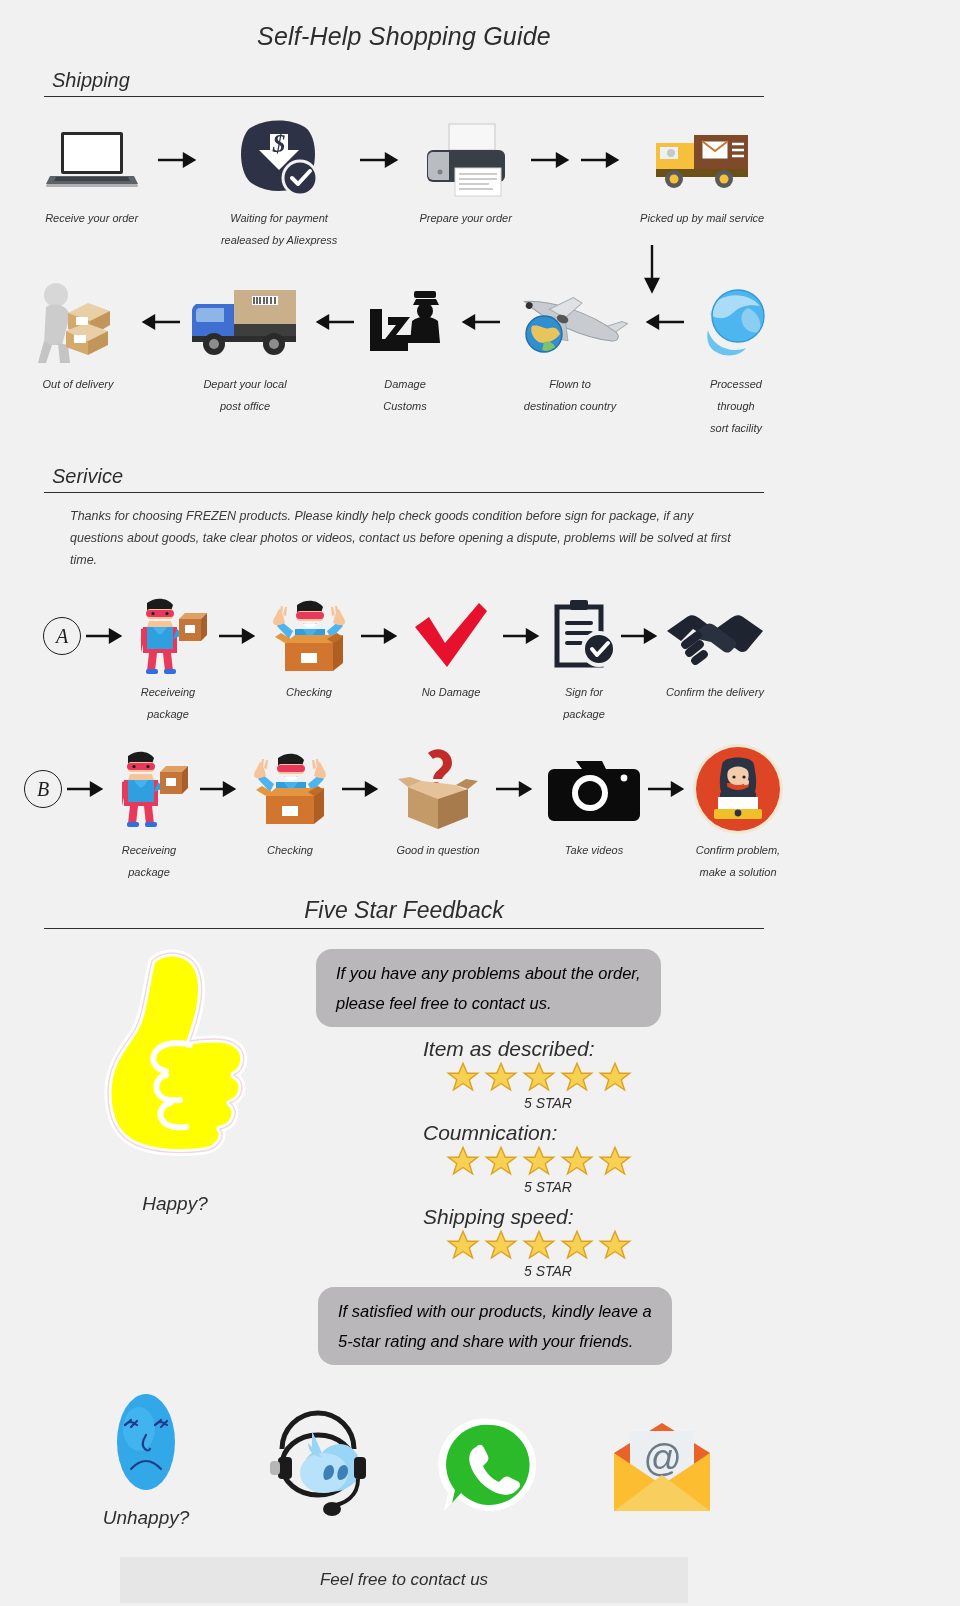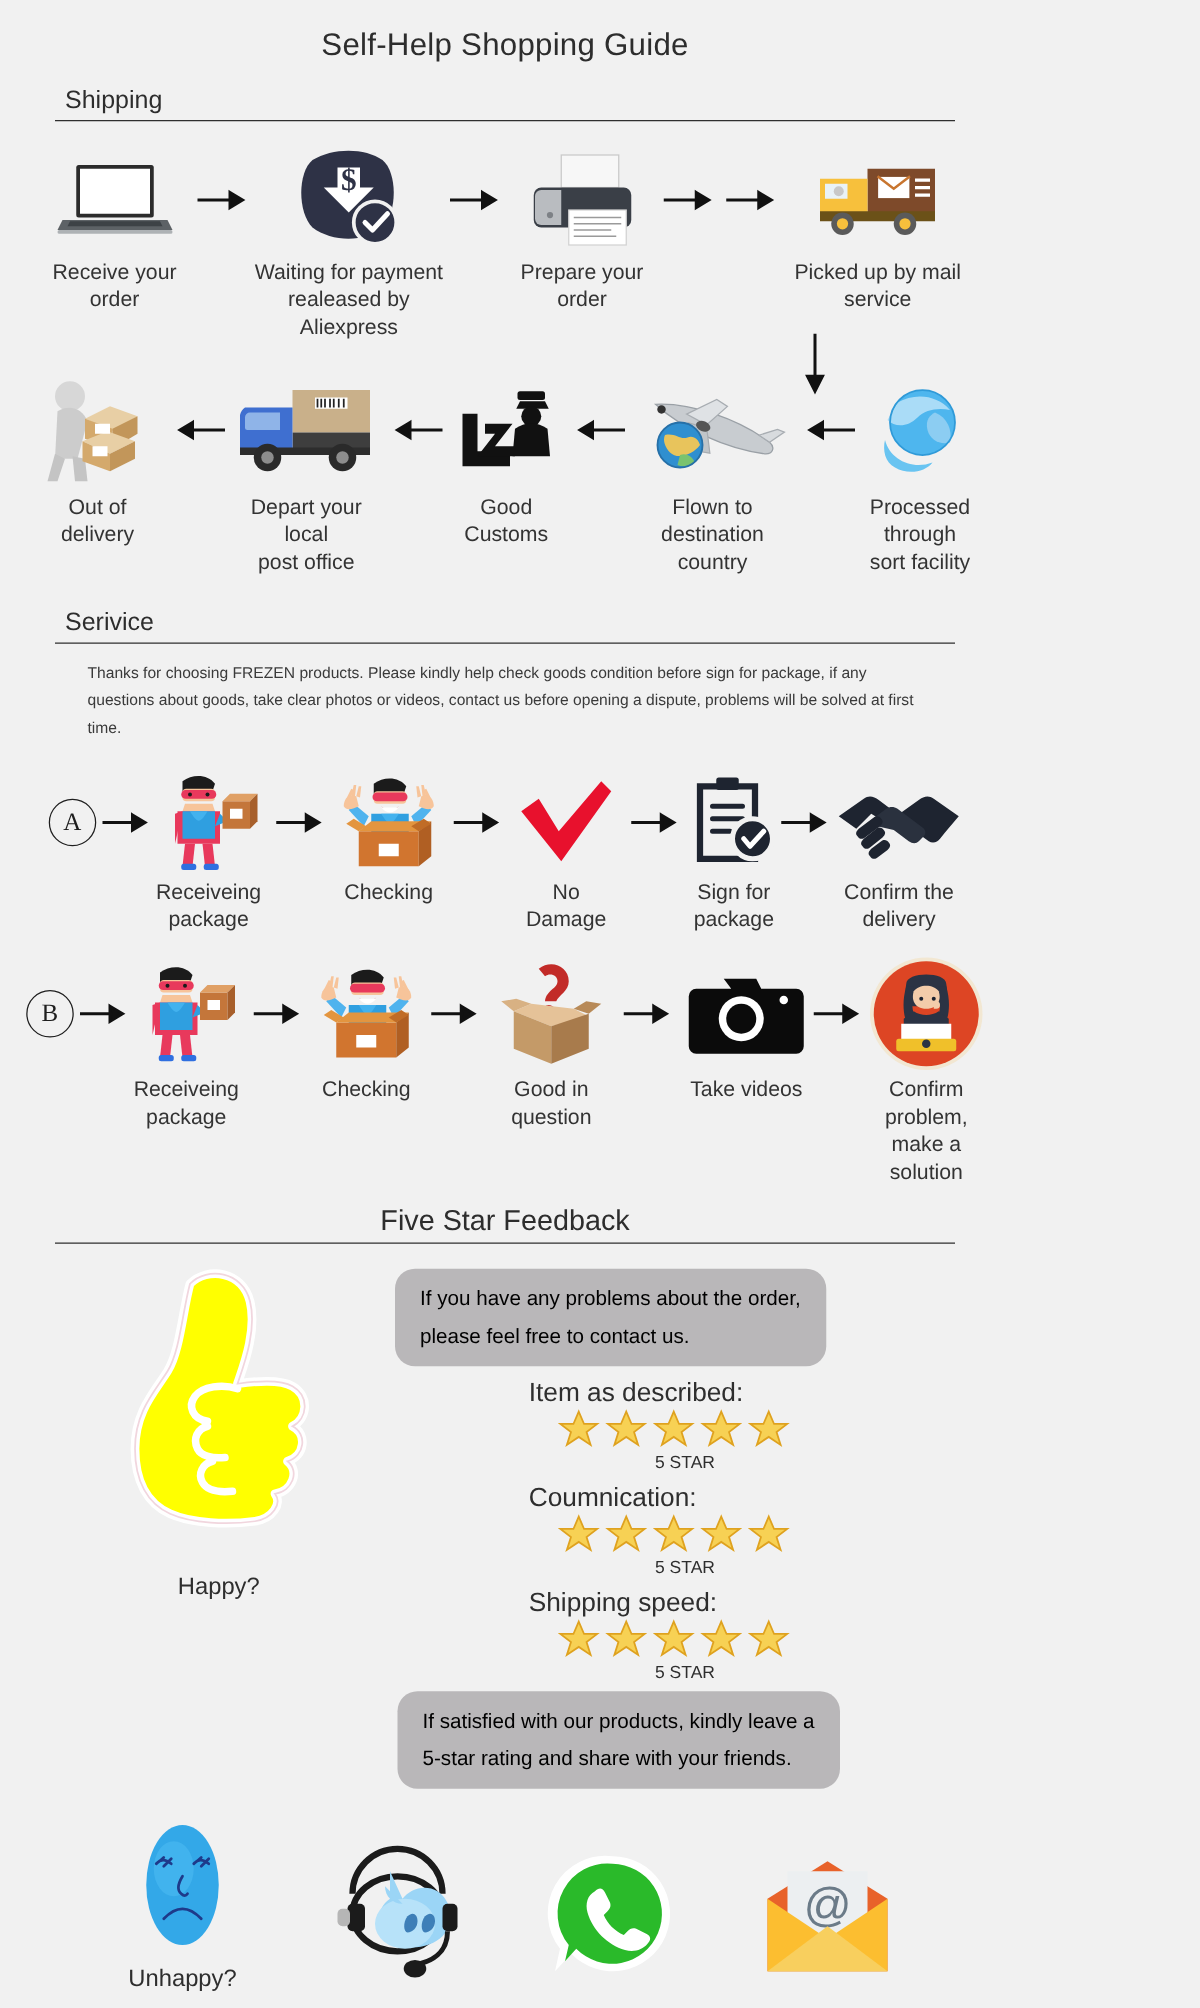--- a/index.html
+++ b/index.html
@@ -4,21 +4,21 @@
 <style>
   * { box-sizing: border-box; margin: 0; padding: 0; }
   body {
     width: 960px; height: 1606px;
     background: #f1f1f1;
     font-family: "Liberation Sans", sans-serif;
     color: #2b2b2b;
     overflow: hidden;
     position: relative;
   }
-  .page { width: 808px; height: 1606px; position: relative; }
+  .page { width: 808px; height: 1606px; position: relative; font-style: italic; }
 
   
   .main-title {
     text-align: center;
     font-size: 25px;
     font-weight: 400;
     color: #2d2d2d;
     padding-top: 22px;
     letter-spacing: .2px;
   }
@@ -46,21 +46,21 @@
   .step {
     display: flex;
     flex-direction: column;
     align-items: center;
     text-align: center;
   }
   .step .art {
     display: flex; align-items: center; justify-content: center;
   }
   .step .cap {
-    font-size: 17px;
+    font-size: 11px;
     line-height: 22px;
     color: #333;
     margin-top: 6px;
     white-space: pre-line;
   }
   .arrow {
     flex: 0 0 auto;
     display: flex; align-items: center; justify-content: center;
   }
 
@@ -310,21 +310,21 @@
       <div class="art" style="height:90px">
         <svg width="82" height="70" viewBox="0 0 82 70">
           <rect x="50" y="4" width="22" height="7" rx="2" fill="#111"></rect>
           <path d="M52 12 h20 l3 6 h-26 z" fill="#111"></path>
           <circle cx="61" cy="24" r="8" fill="#111"></circle>
           <path d="M48 34 c8 -6 18 -6 26 0 l2 22 h-30 z" fill="#111"></path>
           <path d="M6 22 h12 v30 h26 v12 h-38 z" fill="#111"></path>
           <path d="M24 30 h22 l-14 18 h16 v8 h-30 l14 -18 h-8 z" fill="#111"></path>
         </svg>
       </div>
-      <div class="cap">Good Customs</div>
+      <div class="cap">Damage Customs</div>
     </div>
 
     <div class="arrow" style="width:64px;height:90px">
       <svg width="44" height="14" viewBox="0 0 44 14">
           <path d="M44 7 h-28 M18 1 l-10 6 l10 6 z" stroke="#111" stroke-width="2.4" fill="#111"></path>
         </svg>
     </div>
 
     <div class="step" style="width:144px">
       <div class="art" style="height:90px">

